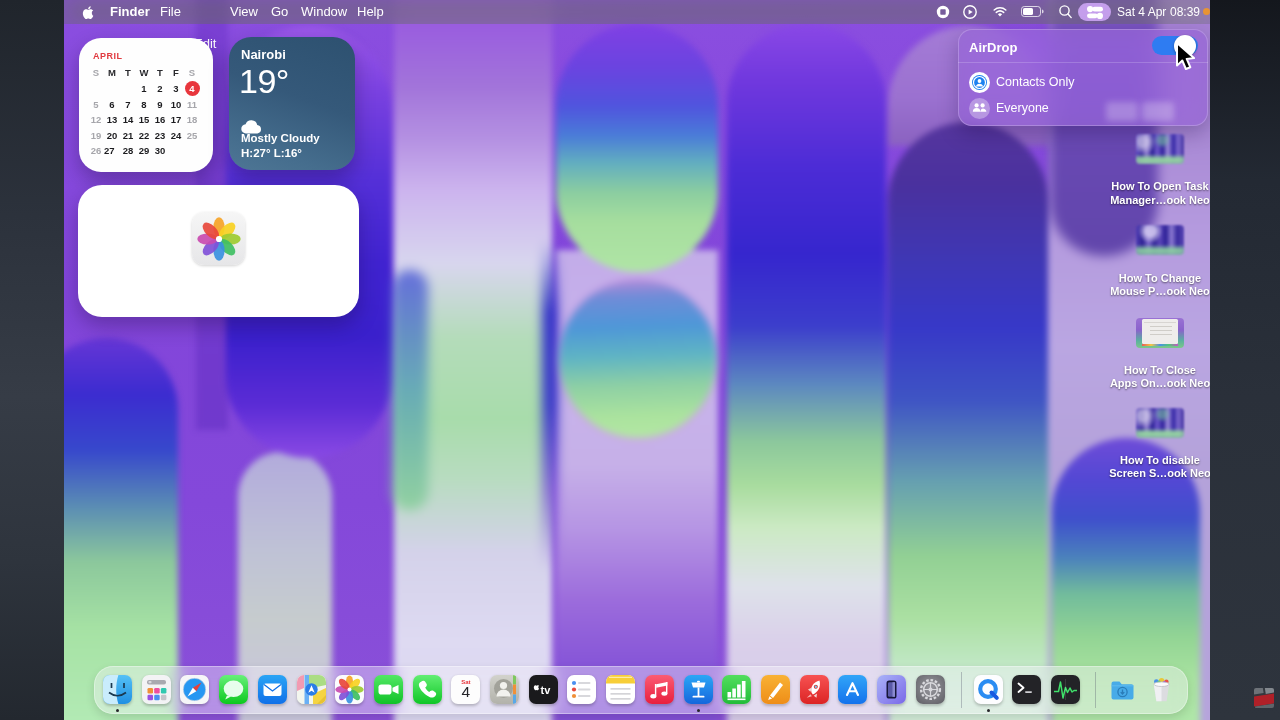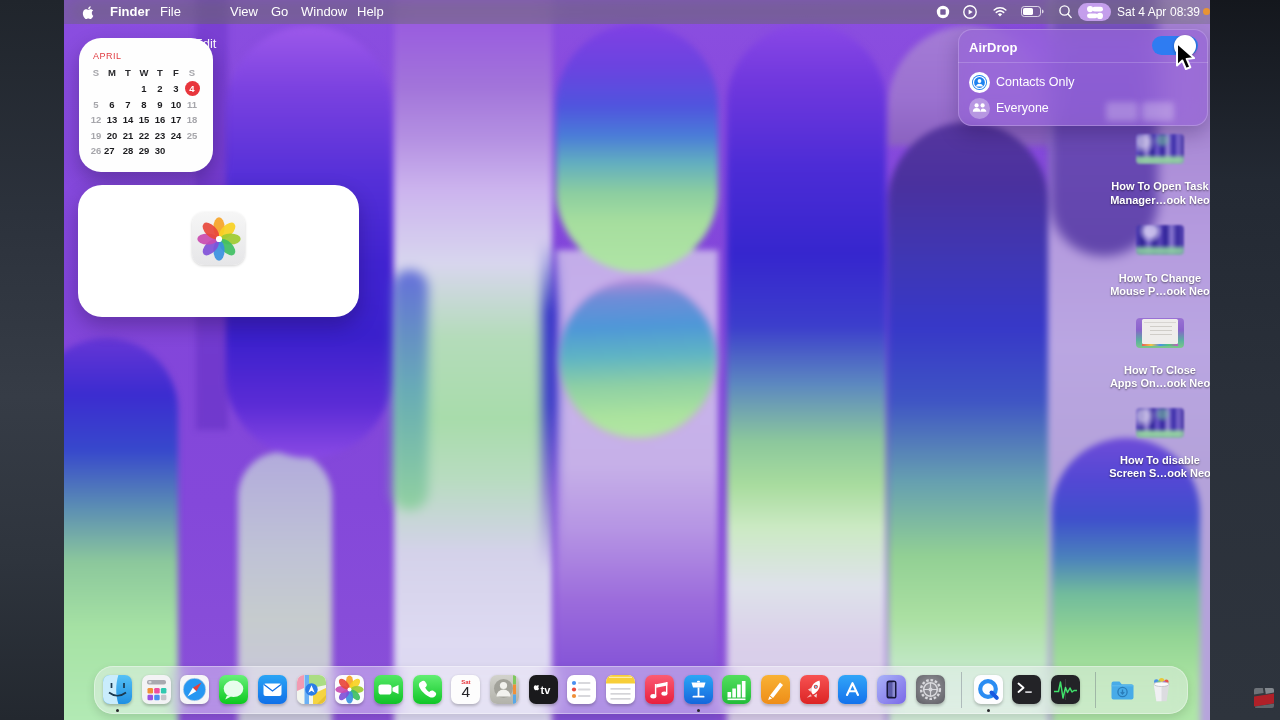--- a/index.html
+++ b/index.html
@@ -116,21 +116,21 @@
             <rect x="0" y="7.4" width="10.8" height="4.9" rx="2.45" fill="#fff"></rect>
             <circle cx="12.9" cy="9.9" r="3.1" fill="#fff"></circle>
       </svg>
     </div>
     <span style="position:absolute;left:1053px;top:4.5px;font-size:12px;">Sat 4 Apr</span>
     <span style="position:absolute;left:1106px;top:4.5px;font-size:12px;">08:39</span>
     <div style="position:absolute;left:1139px;top:8px;width:7px;height:7px;border-radius:50%;background:#e89433;"></div>
   </div>
 
   <div style="position:absolute;left:15px;top:38px;width:134px;height:134px;border-radius:22px;background:#fefefe;box-shadow:0 9px 20px rgba(25,8,55,0.32);">
-    <div style="position:absolute;left:14px;top:13px;font-size:9px;font-weight:normal;color:#e13b41;letter-spacing:0.5px;text-align:right;">APRIL</div>
+    <div style="position:absolute;left:14px;top:13px;font-size:9px;font-weight:bold;color:#e13b41;letter-spacing:0.5px;text-align:right;">APRIL</div>
     <div id="calgrid" style="position:absolute;left:0;top:0;width:134px;height:134px;font-size:9.5px;font-weight:bold;">
           <div style="position:absolute;left:9px;top:29px;width:16px;text-align:center;color:#a6a6ab;">S</div>
           <div style="position:absolute;left:25px;top:29px;width:16px;text-align:center;color:#2a2a2e;">M</div>
           <div style="position:absolute;left:41px;top:29px;width:16px;text-align:center;color:#2a2a2e;">T</div>
           <div style="position:absolute;left:57px;top:29px;width:16px;text-align:center;color:#2a2a2e;">W</div>
           <div style="position:absolute;left:73px;top:29px;width:16px;text-align:center;color:#2a2a2e;">T</div>
           <div style="position:absolute;left:89px;top:29px;width:16px;text-align:center;color:#2a2a2e;">F</div>
           <div style="position:absolute;left:105px;top:29px;width:16px;text-align:center;color:#a6a6ab;">S</div>
           <div style="position:absolute;left:57px;top:45px;width:16px;text-align:center;color:#1c1c1f;">1</div>
           <div style="position:absolute;left:73px;top:45px;width:16px;text-align:center;color:#1c1c1f;">2</div>
@@ -158,20 +158,30 @@
           <div style="position:absolute;left:89px;top:91.5px;width:16px;text-align:center;color:#1c1c1f;">24</div>
           <div style="position:absolute;left:105px;top:91.5px;width:16px;text-align:center;color:#a6a6ab;">25</div>
           <div style="position:absolute;left:9px;top:107px;width:16px;text-align:center;color:#a6a6ab;">26</div>
           <div style="position:absolute;left:25px;top:107px;width:16px;text-align:left;color:#1c1c1f;">27</div>
           <div style="position:absolute;left:41px;top:107px;width:16px;text-align:center;color:#1c1c1f;">28</div>
           <div style="position:absolute;left:57px;top:107px;width:16px;text-align:center;color:#1c1c1f;">29</div>
           <div style="position:absolute;left:73px;top:107px;width:16px;text-align:center;color:#1c1c1f;">30</div>
         </div>
   </div>
 
+  <div style="position:absolute;left:165px;top:37px;width:126px;height:133px;border-radius:22px;color:#fff;
+    background:linear-gradient(200deg,#2d5170 0%,#35597a 45%,#456d8d 80%,#4e7695 100%);box-shadow:0 9px 20px rgba(25,8,55,0.32);">
+    <div style="position:absolute;left:12px;top:10px;font-size:13px;font-weight:bold;">Nairobi</div>
+    <div style="position:absolute;left:10px;top:25px;font-size:34px;font-weight:300;letter-spacing:-0.5px;">19°</div>
+    <svg style="position:absolute;left:12px;top:82px;" width="21" height="15" viewBox="0 0 21 15" fill="#fff">
+      <path d="M16.5 14.5H5.2a4.6 4.6 0 01-.6-9.2A6 6 0 0116.2 6a4.3 4.3 0 01.3 8.5z"></path>
+    </svg>
+    <div style="position:absolute;left:12px;top:95px;font-size:11.5px;font-weight:bold;">Mostly Cloudy</div>
+    <div style="position:absolute;left:12px;top:110px;font-size:11.5px;font-weight:bold;">H:27° L:16°</div>
+  </div>
 
   <div style="position:absolute;left:14px;top:185px;width:281px;height:132px;border-radius:24px;background:#fff;box-shadow:0 9px 20px rgba(25,8,55,0.30);">
     <div style="position:absolute;left:114px;top:27px;width:53px;height:53px;border-radius:12px;
       background:linear-gradient(180deg,#f6f6f6,#e6e6e8);box-shadow:0 1px 3px rgba(0,0,0,0.18);">
       <svg style="position:absolute;left:4.5px;top:4.5px;" width="44" height="44" viewBox="0 0 44 44" id="flower1">
             <ellipse cx="22" cy="10.5" rx="5.6" ry="10.2" fill="#f6a427" fill-opacity="0.92" transform="rotate(0 22 22)"></ellipse>
             <ellipse cx="22" cy="10.5" rx="5.6" ry="10.2" fill="#f8d122" fill-opacity="0.92" transform="rotate(45 22 22)"></ellipse>
             <ellipse cx="22" cy="10.5" rx="5.6" ry="10.2" fill="#9ecb31" fill-opacity="0.92" transform="rotate(90 22 22)"></ellipse>
             <ellipse cx="22" cy="10.5" rx="5.6" ry="10.2" fill="#3fbf63" fill-opacity="0.92" transform="rotate(135 22 22)"></ellipse>
             <ellipse cx="22" cy="10.5" rx="5.6" ry="10.2" fill="#3a90e0" fill-opacity="0.92" transform="rotate(180 22 22)"></ellipse>

